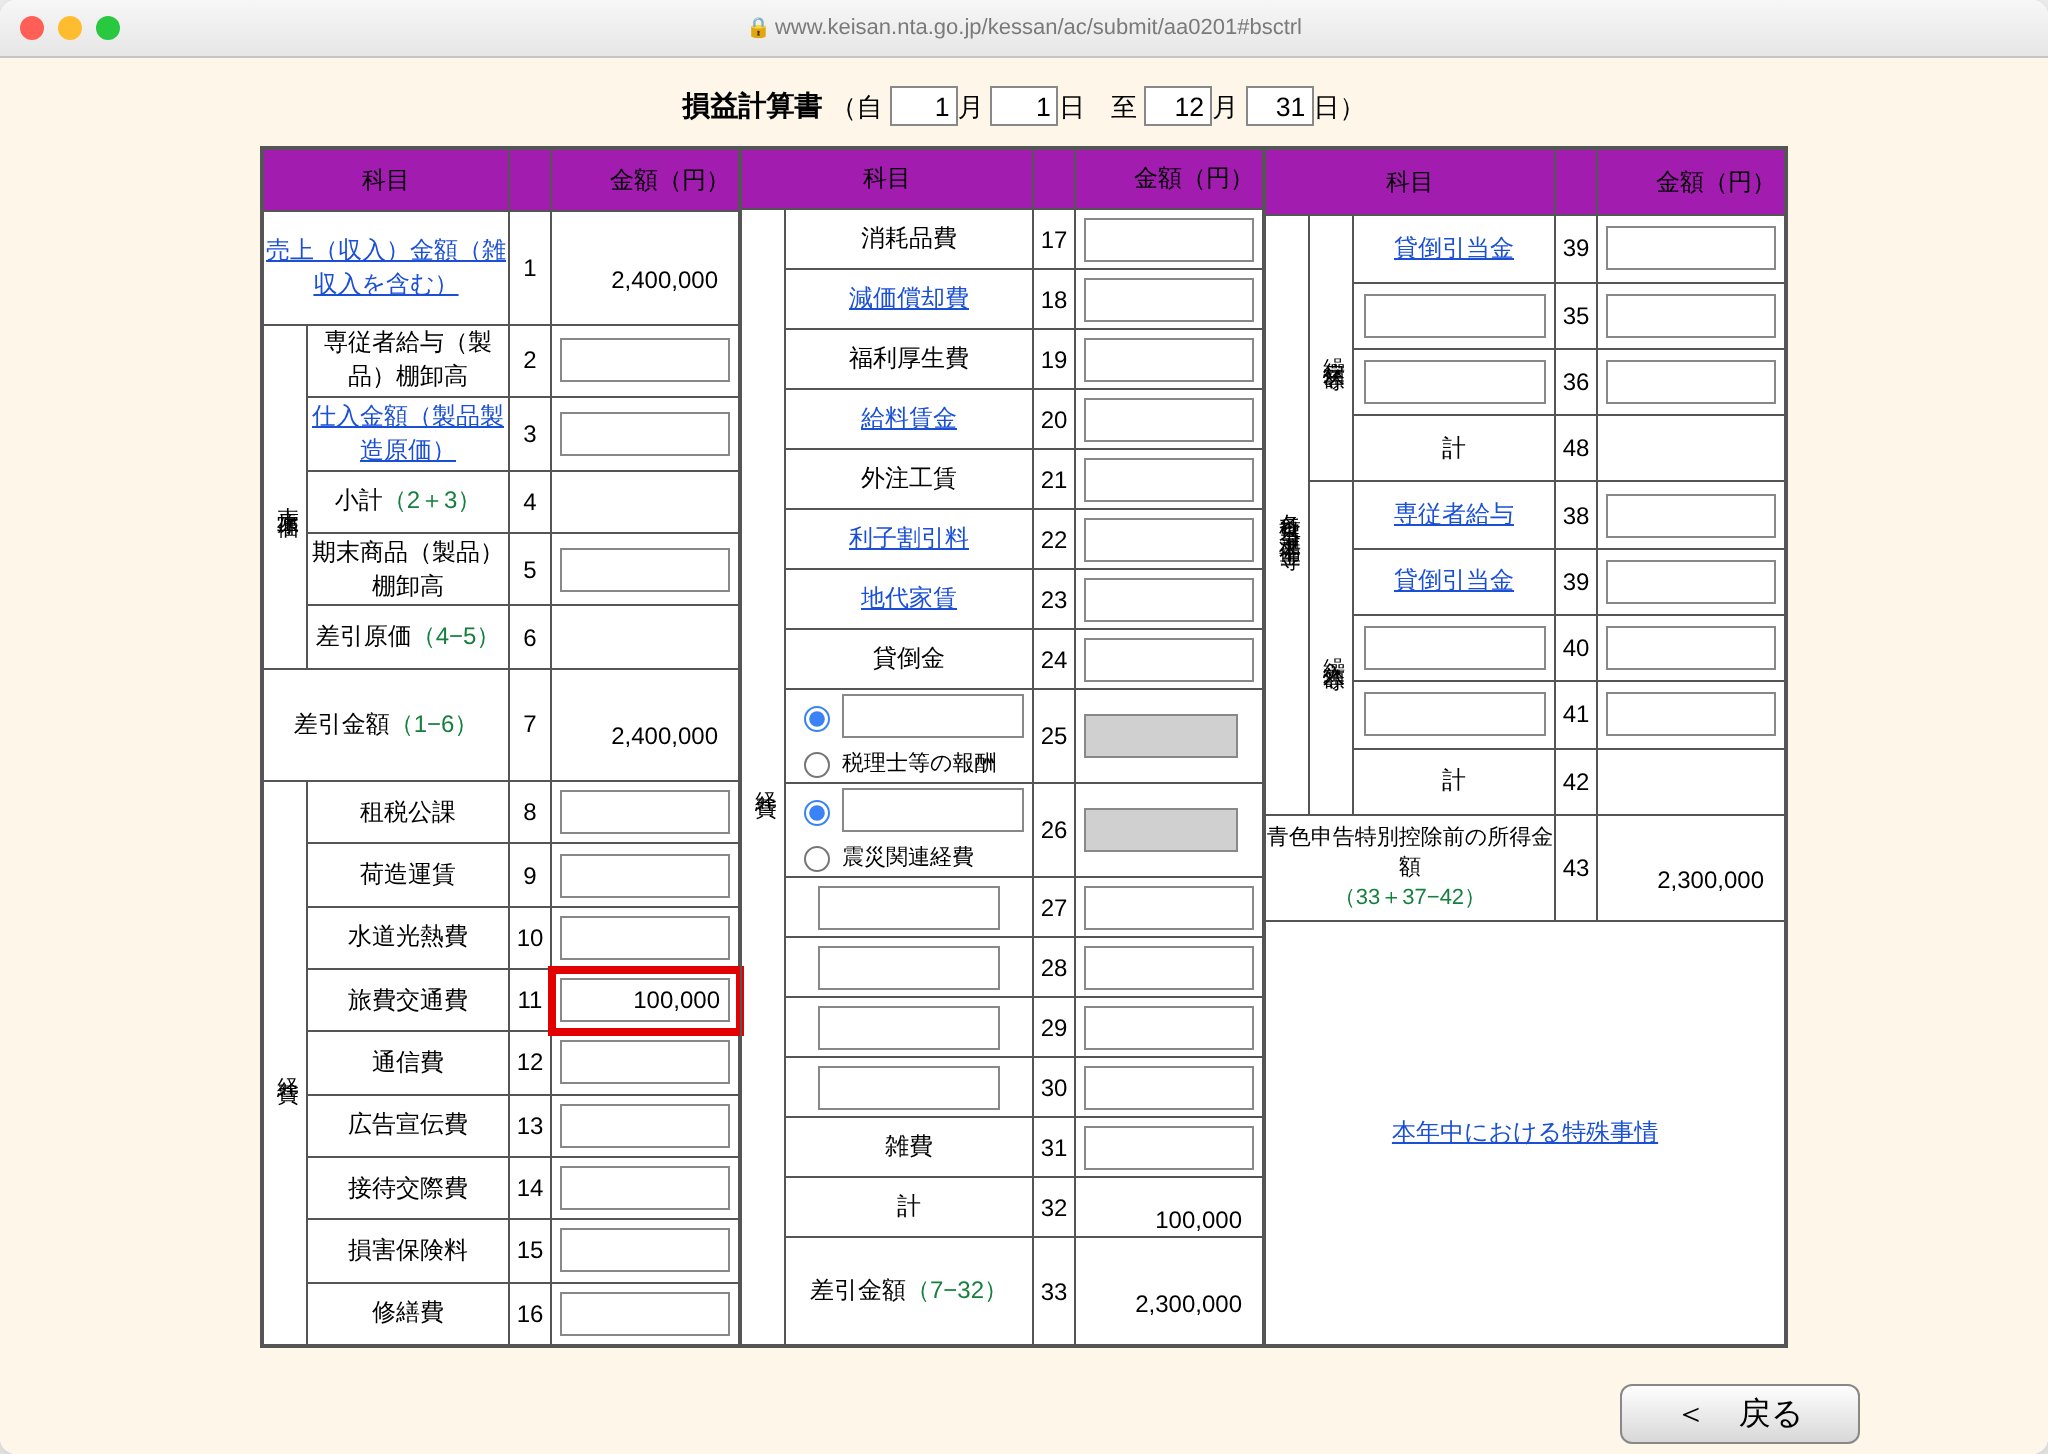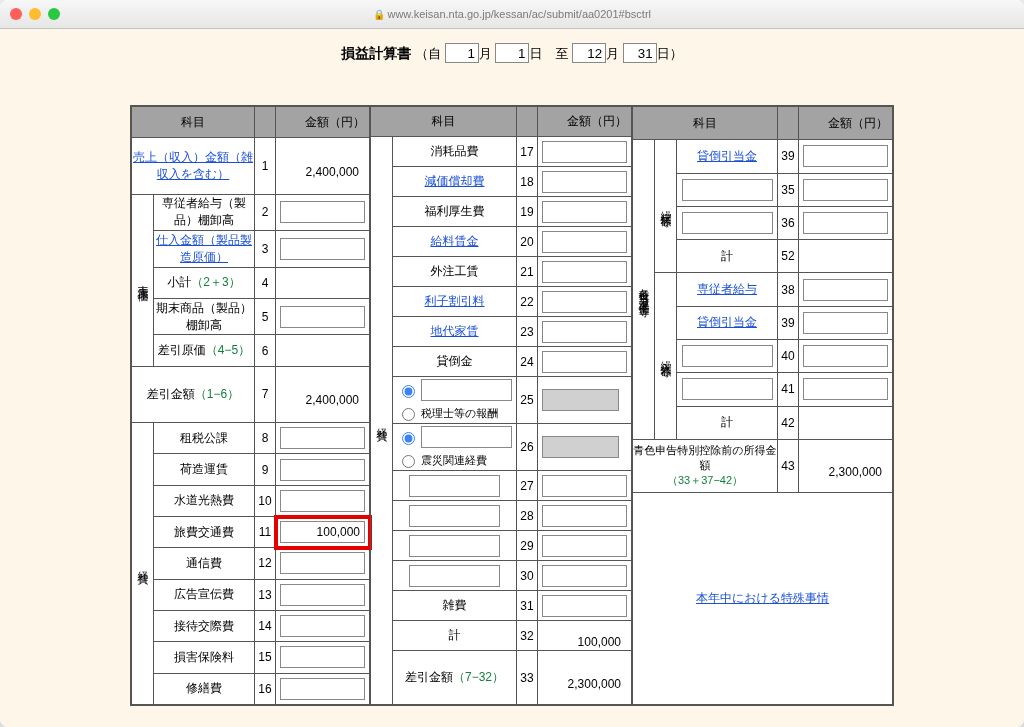--- a/index.html
+++ b/index.html
@@ -5,28 +5,28 @@
   html,body{margin:0;padding:0;font-family:"MS PGothic","Hiragino Kaku Gothic Pro",sans-serif;font-size:12px;color:#000;}
   .window{width:1024px;height:727px;margin:0 auto;background:#fff;border-radius:8px;box-shadow:0 4px 30px rgba(0,0,0,.4);overflow:hidden;position:relative;}
   .titlebar{height:28px;background:linear-gradient(#f7f7f7,#e6e6e6);border-bottom:1px solid #c4c4c4;display:flex;align-items:center;padding:0 10px;position:relative;}
   .tb-dots{display:flex;gap:7px;}
   .tb-dot{width:12px;height:12px;border-radius:50%;}
   .tb-red{background:#ff5f57;}
   .tb-yellow{background:#febc2e;}
   .tb-green{background:#28c840;}
   .tb-url{position:absolute;left:0;right:0;text-align:center;font-size:11px;color:#7a7a7a;}
   .lock{font-size:10px;margin-right:2px;}
-  .page{background:#fdf6e9;height:699px;overflow:auto;padding:14px 0 0 0;box-sizing:border-box;display:flex;flex-direction:column;align-items:center;gap:32px;}
+  .page{background:#fdf6e9;height:699px;overflow:auto;padding:14px 0 0 0;box-sizing:border-box;display:flex;flex-direction:column;align-items:center;}
   .header{font-size:14px;font-weight:bold;margin-bottom:10px;}
   .hdr-small{font-weight:normal;font-size:13px;}
   .hdr-input{width:26px;height:18px;border:1px solid #888;text-align:right;padding:0 3px;background:#fff;}
   .sheet{border:1px solid #555;display:flex;background:#fff;}
   table{border-collapse:collapse;}
   td,th{border:1px solid #555;font-size:12px;text-align:center;vertical-align:middle;padding:0;}
-  th{font-weight:normal;background:#a3a3a3;}
+  th{font-weight:normal;background:#a21caf;}
   .rowh{height:30px;}
   .rowh2{height:54px;}
   .vhead{writing-mode:vertical-rl;text-orientation:upright;letter-spacing:2px;font-size:11px;padding:4px 3px;}
   .kamoku{width:100px;}
   .kamoku-wide{width:120px;}
   .num{width:20px;}
   .amt{width:85px;text-align:right;padding:0 4px;}
   .amt-in{width:75px;height:20px;border:1px solid #888;text-align:right;padding:0 4px;background:#fff;font-size:12px;}
   .amt-in-dis{background:#d0d0d0;border:1px solid #888;width:75px;height:20px;}
   .link{color:#1a4fd6;text-decoration:underline;cursor:pointer;}
@@ -307,21 +307,21 @@
               <td class="num">35</td>
               <td class="amt"><input class="amt-in" style=""></td>
             </tr>
         <tr class="rowh">
               <td class="kamoku"><input class="free-in" style=""></td>
               <td class="num">36</td>
               <td class="amt"><input class="amt-in" style=""></td>
             </tr>
         <tr class="rowh">
               <td class="kamoku">計</td>
-              <td class="num">52</td>
+              <td class="num">48</td>
               <td class="amt"></td>
             </tr>
         <tr class="rowh">
               <td rowspan="5" class="vhead">繰入額等</td>
               <td class="kamoku"><span class="link">専従者給与</span></td>
               <td class="num">38</td>
               <td class="amt"><input class="amt-in" style=""></td>
             </tr>
         <tr class="rowh">
               <td class="kamoku"><span class="link">貸倒引当金</span></td>

